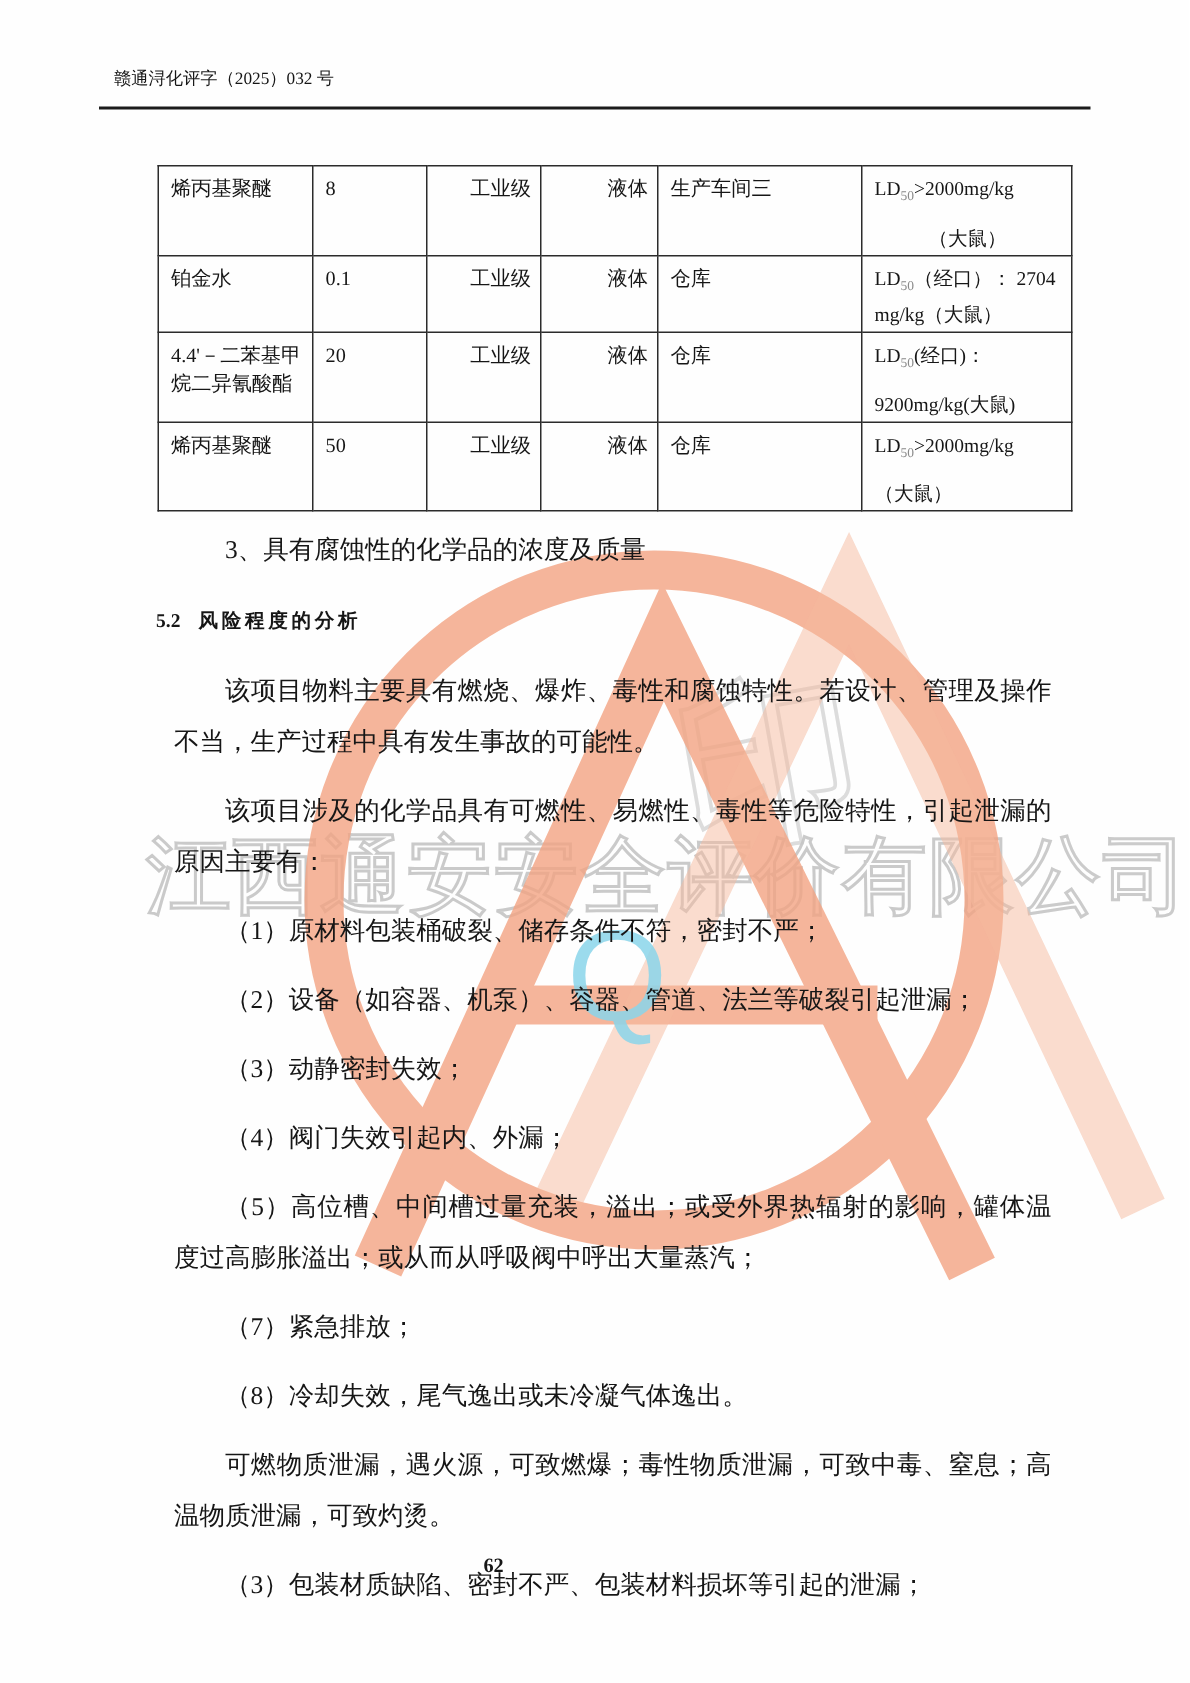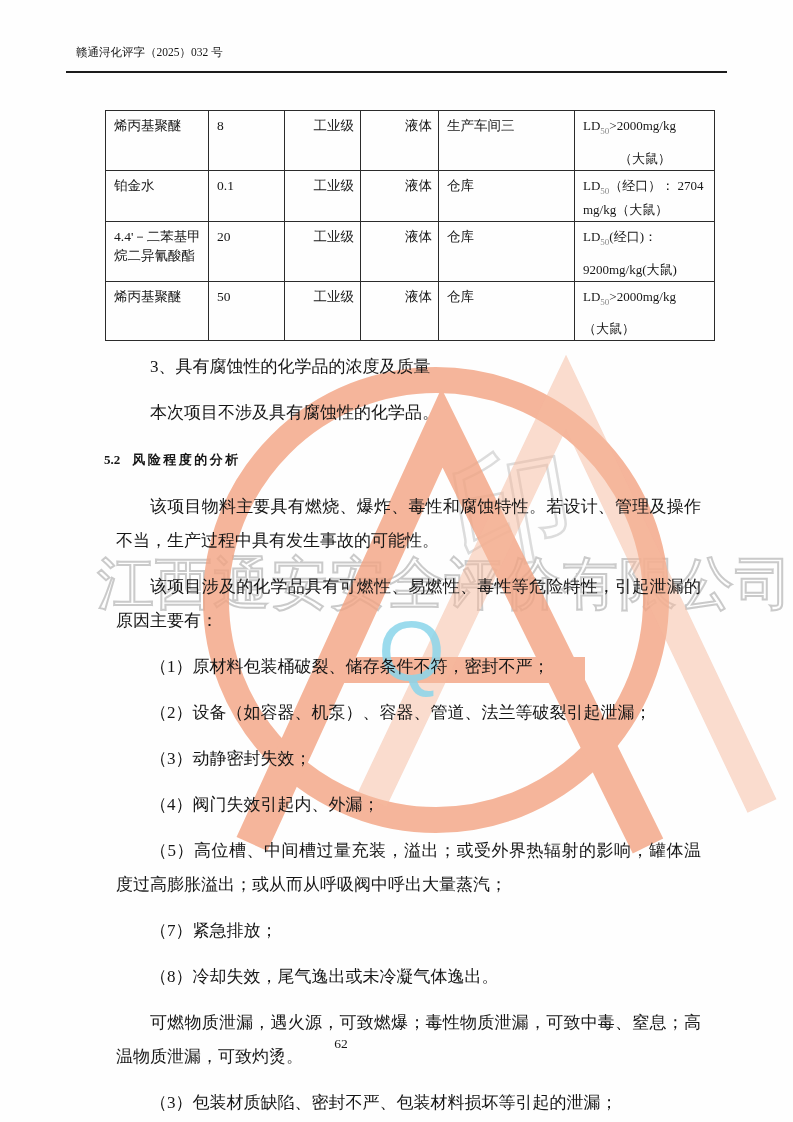--- a/index.html
+++ b/index.html
@@ -41,21 +41,21 @@
   .body-text{position:absolute;left:104px;top:338px;width:609px;font-size:17px;line-height:34px;
     text-align:justify;}
   .body-text p{margin:12px;text-indent:2em;}
   .h52{margin:7px 0 1px;font-size:13px;font-weight:bold;line-height:36px;text-indent:0;}
   .h52 .h-num{margin-right:12px;letter-spacing:0;}
   .h52 .h-title{letter-spacing:2.5px;}
   .h521{margin:1px 0 0;font-size:17px;font-weight:bold;line-height:34px;text-indent:0;
     font-family:"Liberation Sans",sans-serif;letter-spacing:.5px;}
   .h521 .h-num{margin-right:9px;}
 
-  .page-footer{position:absolute;left:12px;top:1036px;width:658px;text-align:center;font-size:13.5px;}
+  .page-footer{position:absolute;left:0;top:1036px;width:658px;text-align:center;font-size:13.5px;font-weight:bold;}
 </style>
 </head>
 <body>
 
 <div class="page">
 
   <div class="wm-layer">
     <div class="wm-company">江西通安安全评价有限公司</div>
     <div class="wm-seal">印</div>
     <svg class="stamp-svg" width="793" height="1122" viewBox="0 0 793 1122">
@@ -130,21 +130,20 @@
         <td class="ld-cell">
           <span><span>LD</span><sub>50</sub><span>&gt;2000mg/kg</span></span>
           <span class="ld2 gap">（大鼠）</span>
         </td>
       </tr>
     </tbody>
       </table>
 
     <div class="body-text">
       <p>3、具有腐蚀性的化学品的浓度及质量</p>
-      <p>本次项目不涉及具有腐蚀性的化学品。</p>
 
       <h2 class="h52"><span class="h-num">5.2</span><span class="h-title">风险程度的分析</span></h2>
 
       <p>该项目物料主要具有燃烧、爆炸、毒性和腐蚀特性。若设计、管理及操作不当，生产过程中具有发生事故的可能性。</p>
 
 
       <p>该项目涉及的化学品具有可燃性、易燃性、毒性等危险特性，引起泄漏的原因主要有：</p>
 
       <p>（1）原材料包装桶破裂、储存条件不符，密封不严；</p>
       <p>（2）设备（如容器、机泵）、容器、管道、法兰等破裂引起泄漏；</p>

